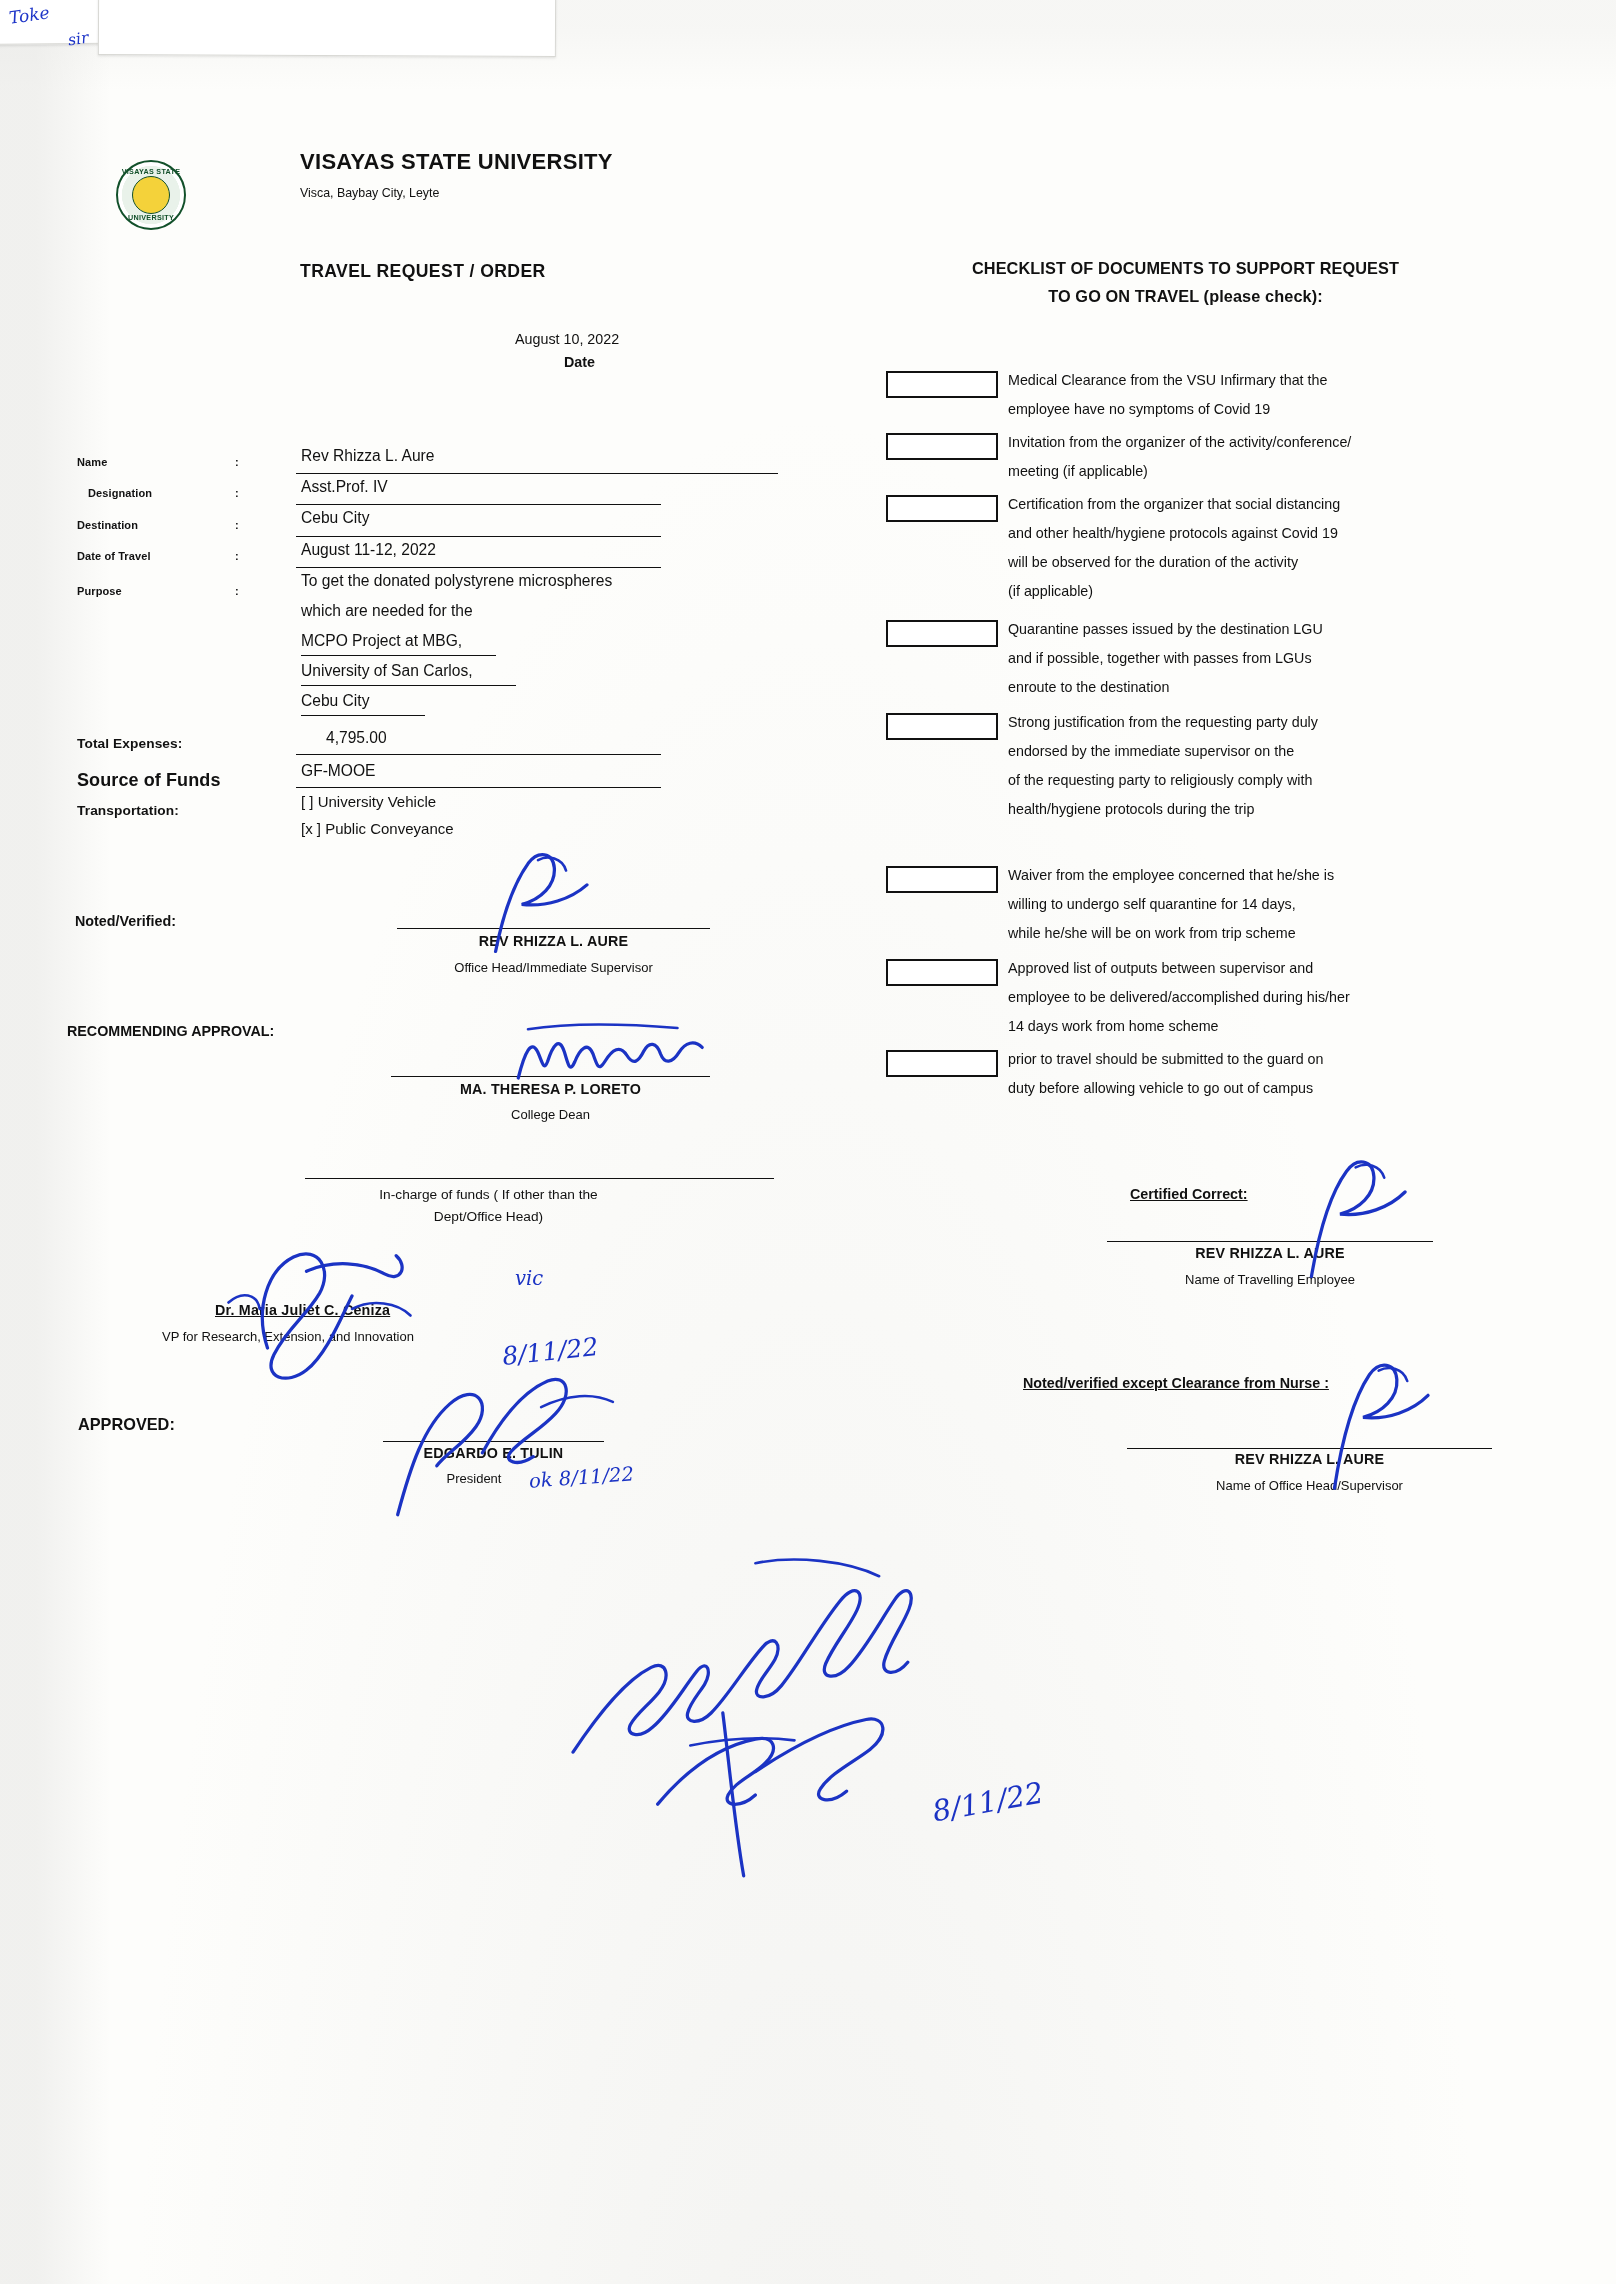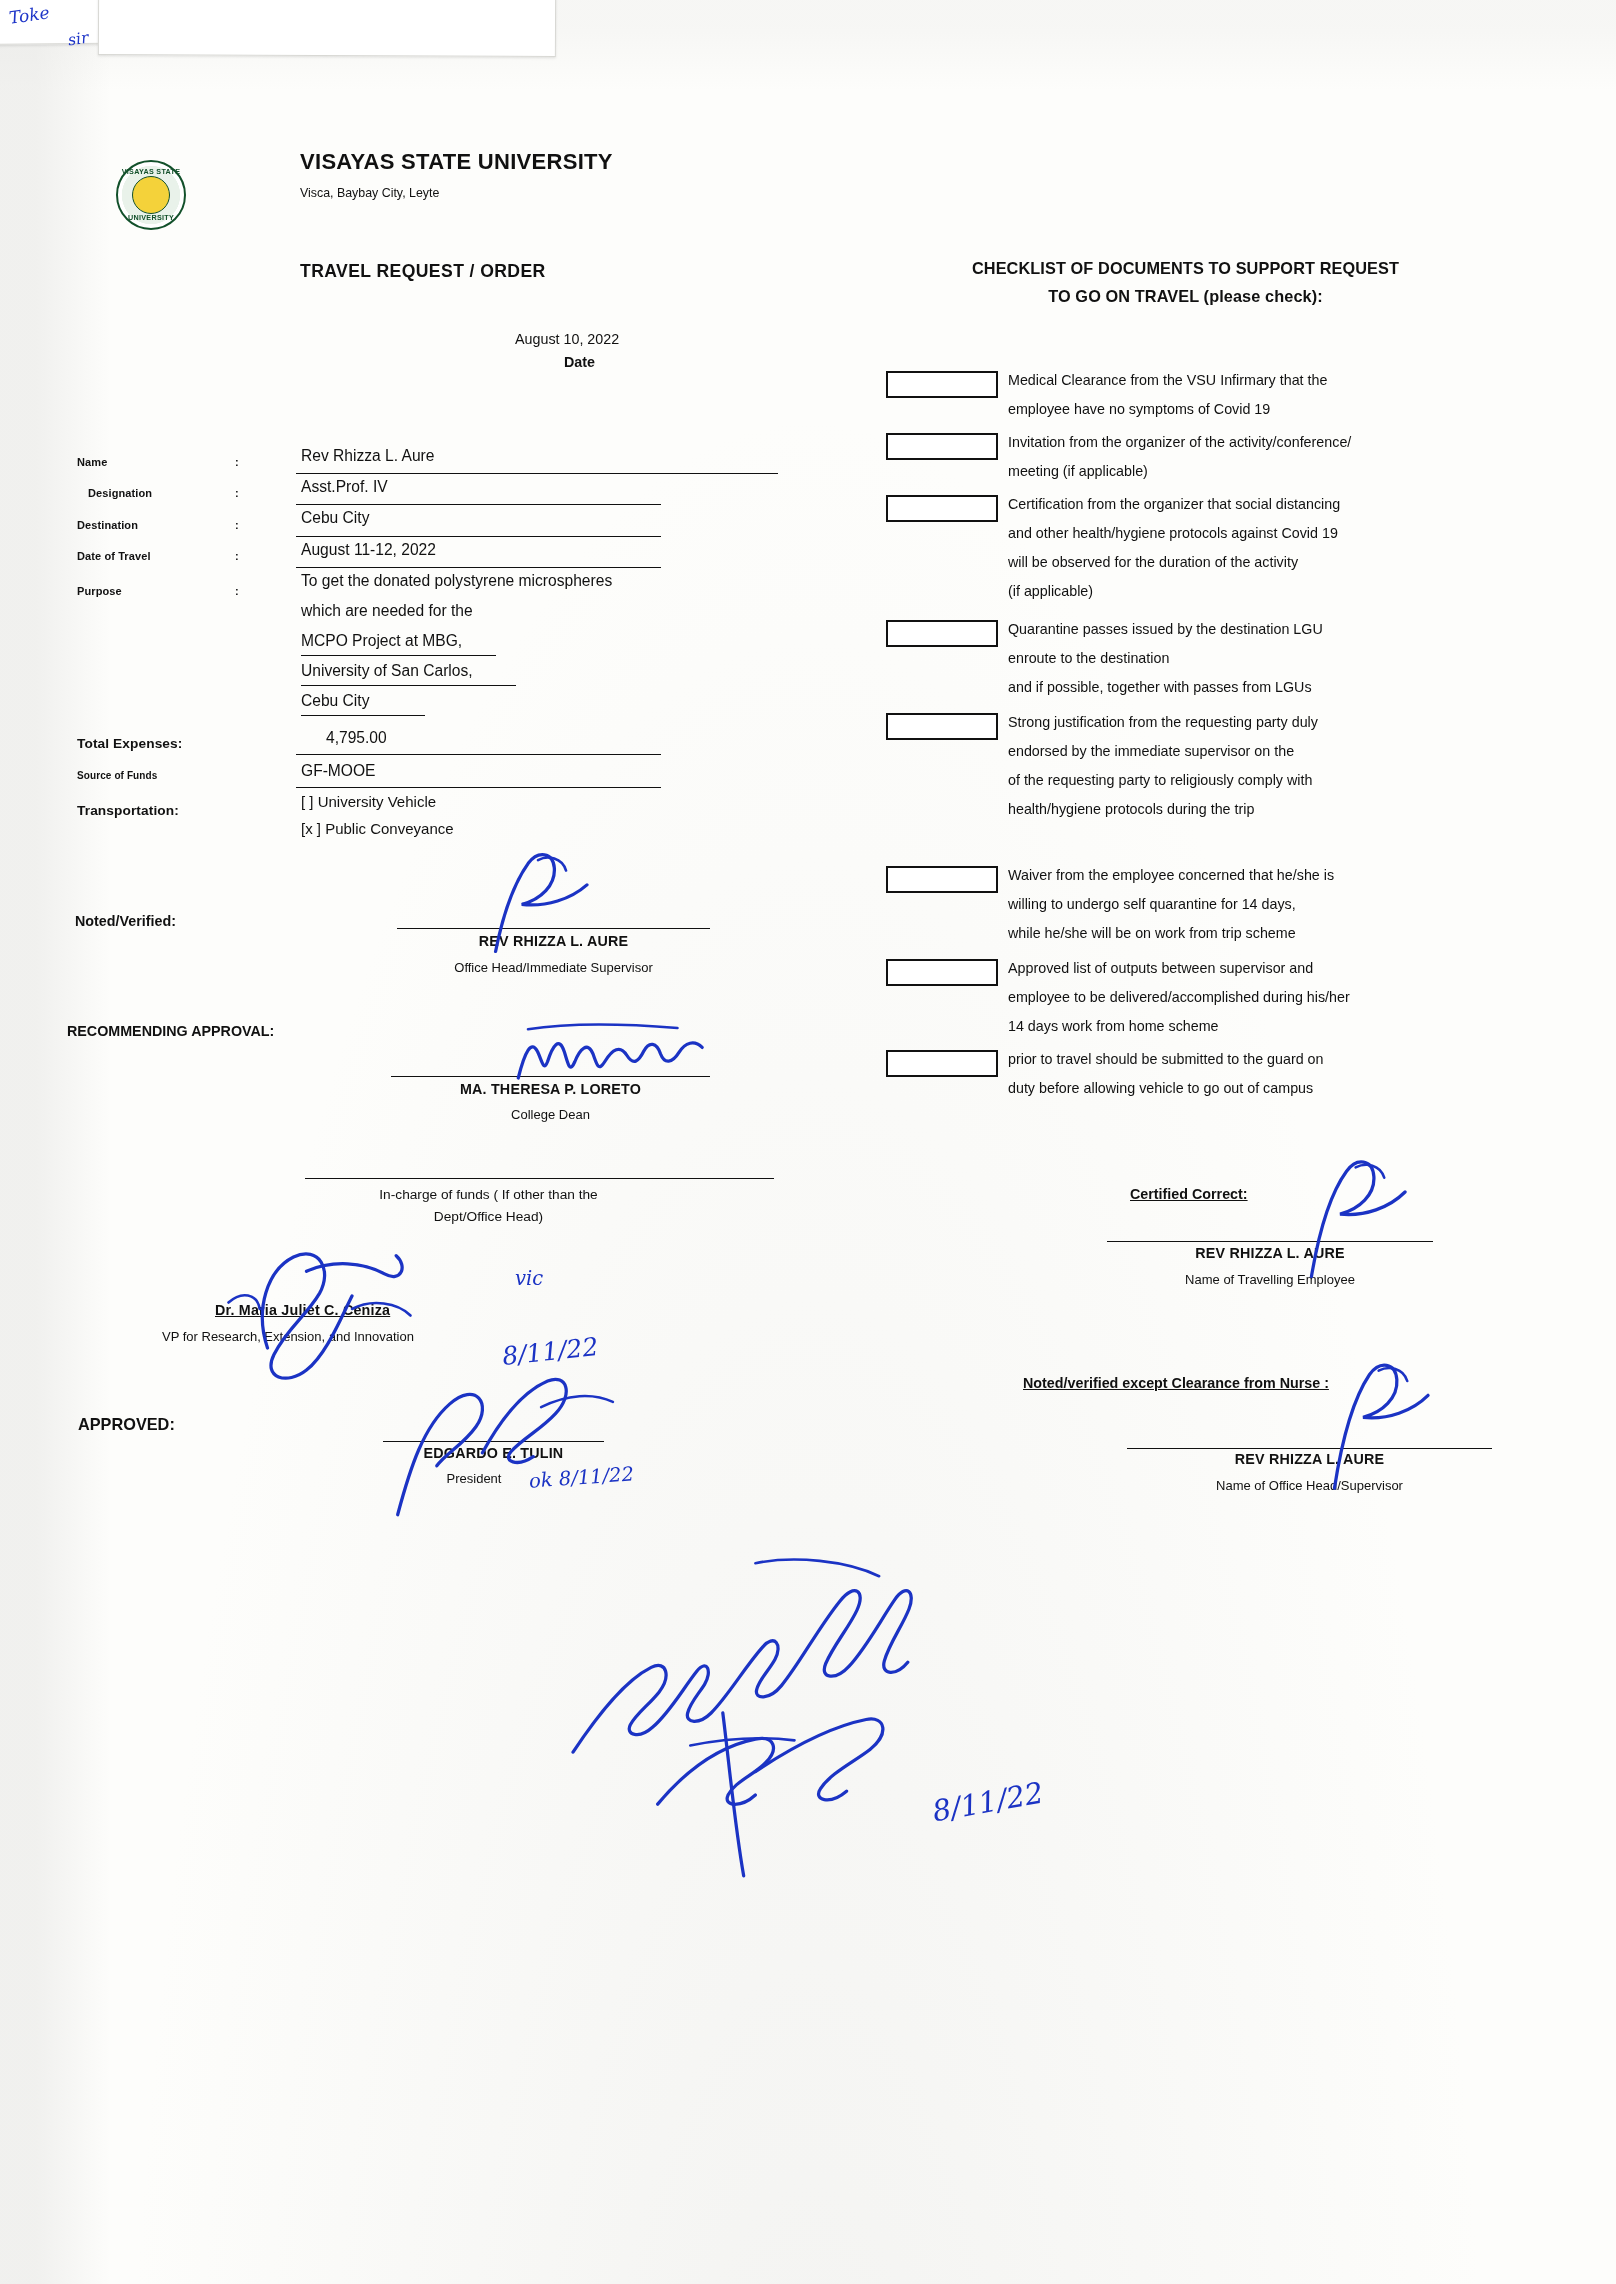--- a/index.html
+++ b/index.html
@@ -265,21 +265,21 @@
 <div class="f-line" style="left:301px; top:655px; width:195px;"></div>
 <div class="f-value" style="left:301px; top:662px;">University of San Carlos,</div>
 <div class="f-line" style="left:301px; top:685px; width:215px;"></div>
 <div class="f-value" style="left:301px; top:692px;">Cebu City</div>
 <div class="f-line" style="left:301px; top:715px; width:124px;"></div>
 
 <div class="f-label" style="left:77px; top:736px; font-size:13.7px;">Total Expenses:</div>
 <div class="f-value" style="left:326px; top:729px;">4,795.00</div>
 <div class="f-line" style="left:296px; top:754px; width:365px;"></div>
 
-<div class="f-label" style="left:77px; top:770px; font-size:10px;">Source of Funds</div>
+<div class="f-label" style="left:77px; top:770px; font-size:18px;">Source of Funds</div>
 <div class="f-value" style="left:301px; top:762px;">GF-MOOE</div>
 <div class="f-line" style="left:296px; top:787px; width:365px;"></div>
 
 <div class="f-label" style="left:77px; top:803px; font-size:13.7px;">Transportation:</div>
 <div class="f-value" style="left:301px; top:793px; font-size:15px;">[ ] University Vehicle</div>
 <div class="f-value" style="left:301px; top:820px; font-size:15px;">[x ] Public Conveyance</div>
 
 <div class="sig-label" style="left:75px; top:913px;">Noted/Verified:</div>
 <div class="sig-line" style="left:397px; top:928px; width:313px;"></div>
 <div class="sig-name" style="left:397px; top:933px; width:313px;">REV RHIZZA L. AURE</div>
@@ -321,22 +321,22 @@
 <div class="check-text" style="left:1008px; top:490px;">
   <div>Certification from the organizer that social distancing</div>
   <div>and other health/hygiene protocols against Covid 19</div>
   <div>will be observed for the duration of the activity</div>
   <div> (if applicable)</div>
 </div>
 
 <div class="check-box" style="left:886px; top:620px;"></div>
 <div class="check-text" style="left:1008px; top:615px;">
   <div>Quarantine passes issued by the destination LGU</div>
+  <div>and if possible, together with passes from LGUs</div>
   <div>enroute to the destination</div>
-  <div>and if possible, together with passes from LGUs</div>
 </div>
 
 <div class="check-box" style="left:886px; top:713px;"></div>
 <div class="check-text" style="left:1008px; top:708px;">
   <div>Strong justification from the requesting party duly</div>
   <div>endorsed by the immediate supervisor on the</div>
   <div>of the requesting party to religiously comply with</div>
   <div>health/hygiene protocols during the trip</div>
 </div>
 

